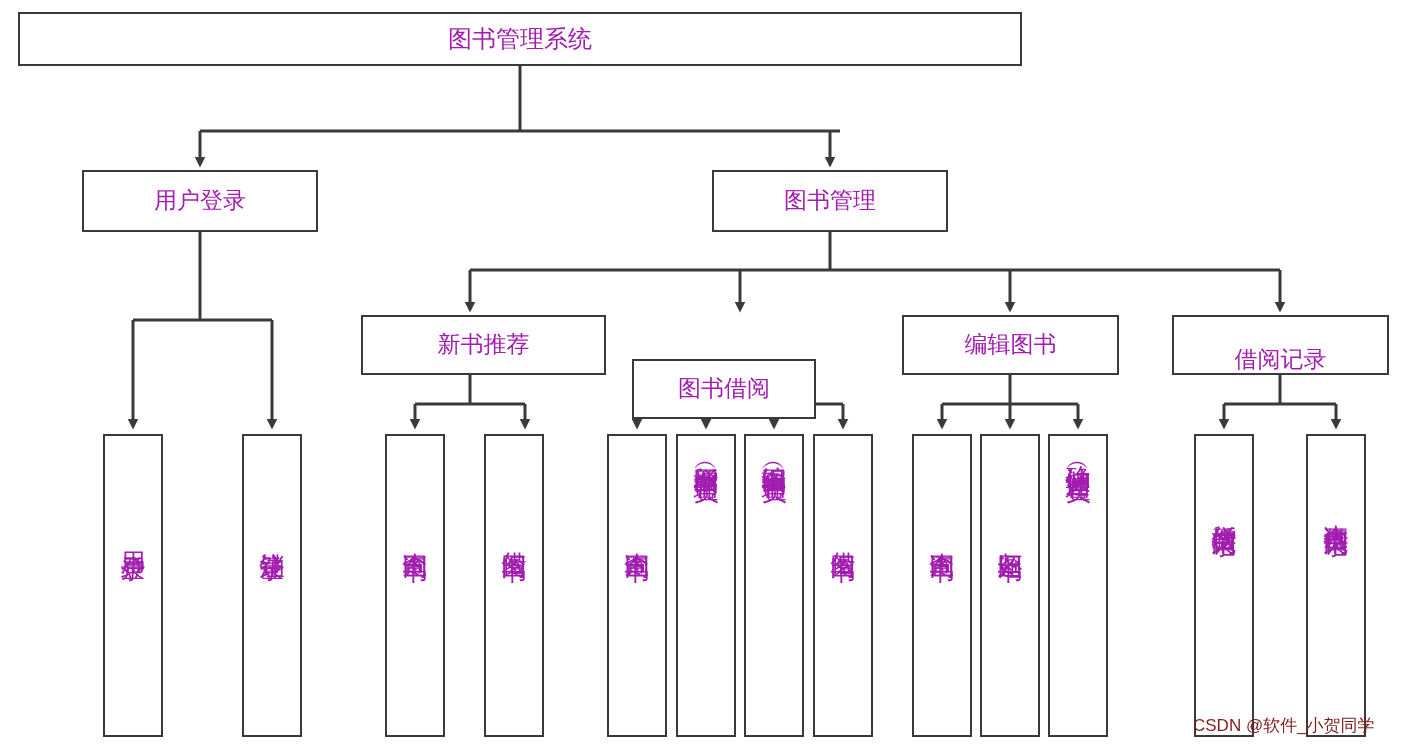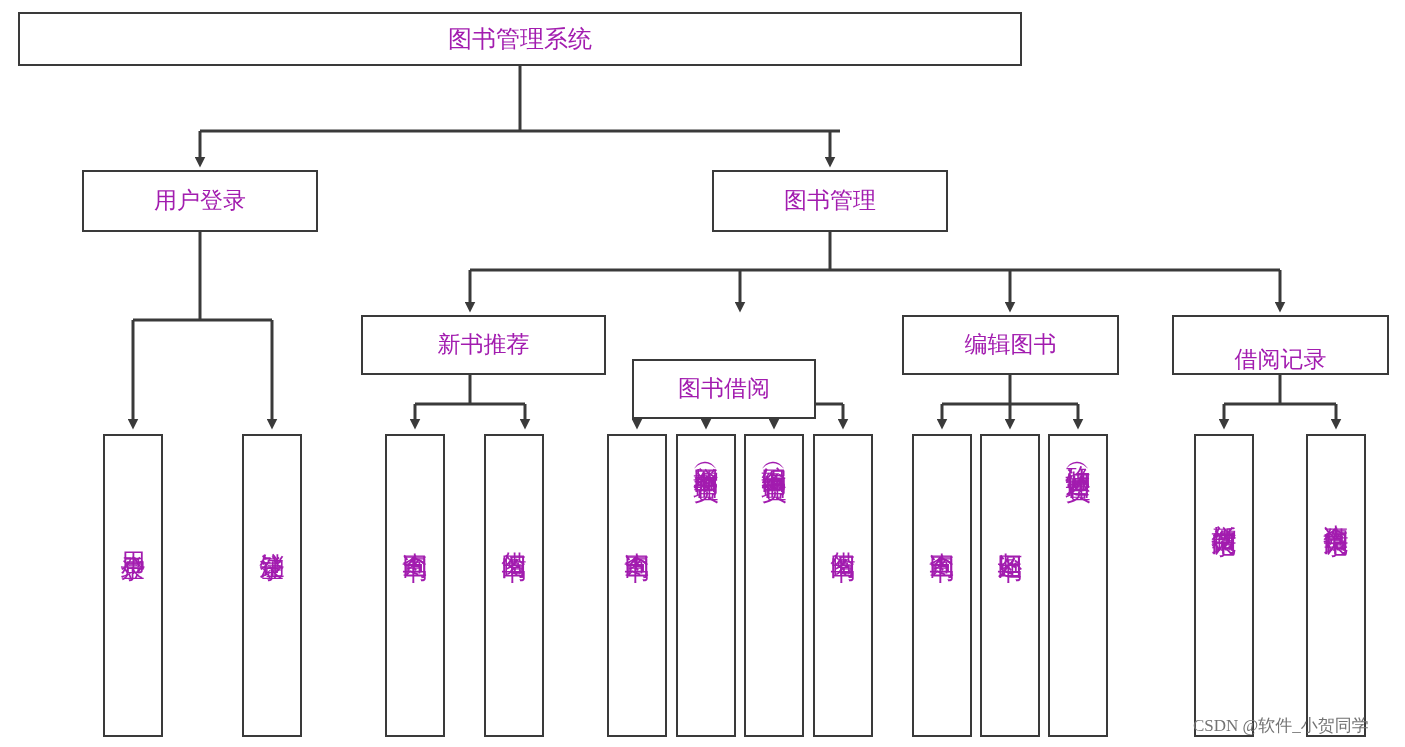--- a/index.html
+++ b/index.html
@@ -65,24 +65,23 @@
     padding-top: 86px;
   }
   .node.vert.midlow .label {
     padding-top: 58px;
   }
   .watermark {
     position: absolute;
     left: 1193px;
     top: 714px;
     font-size: 17px;
-    color: #737373;
+    color: #7f1d1d;
     white-space: nowrap;
     z-index: 5;
-    font-family: Liberation Serif, serif;
   }
 </style>
 </head>
 <body>
 
 <div id="canvas">
 
   <svg id="wires" viewBox="0 0 1405 747">
     <defs>
       <marker id="arrow" markerWidth="11" markerHeight="11" refX="1.5" refY="5.5" orient="auto" markerUnits="userSpaceOnUse">

